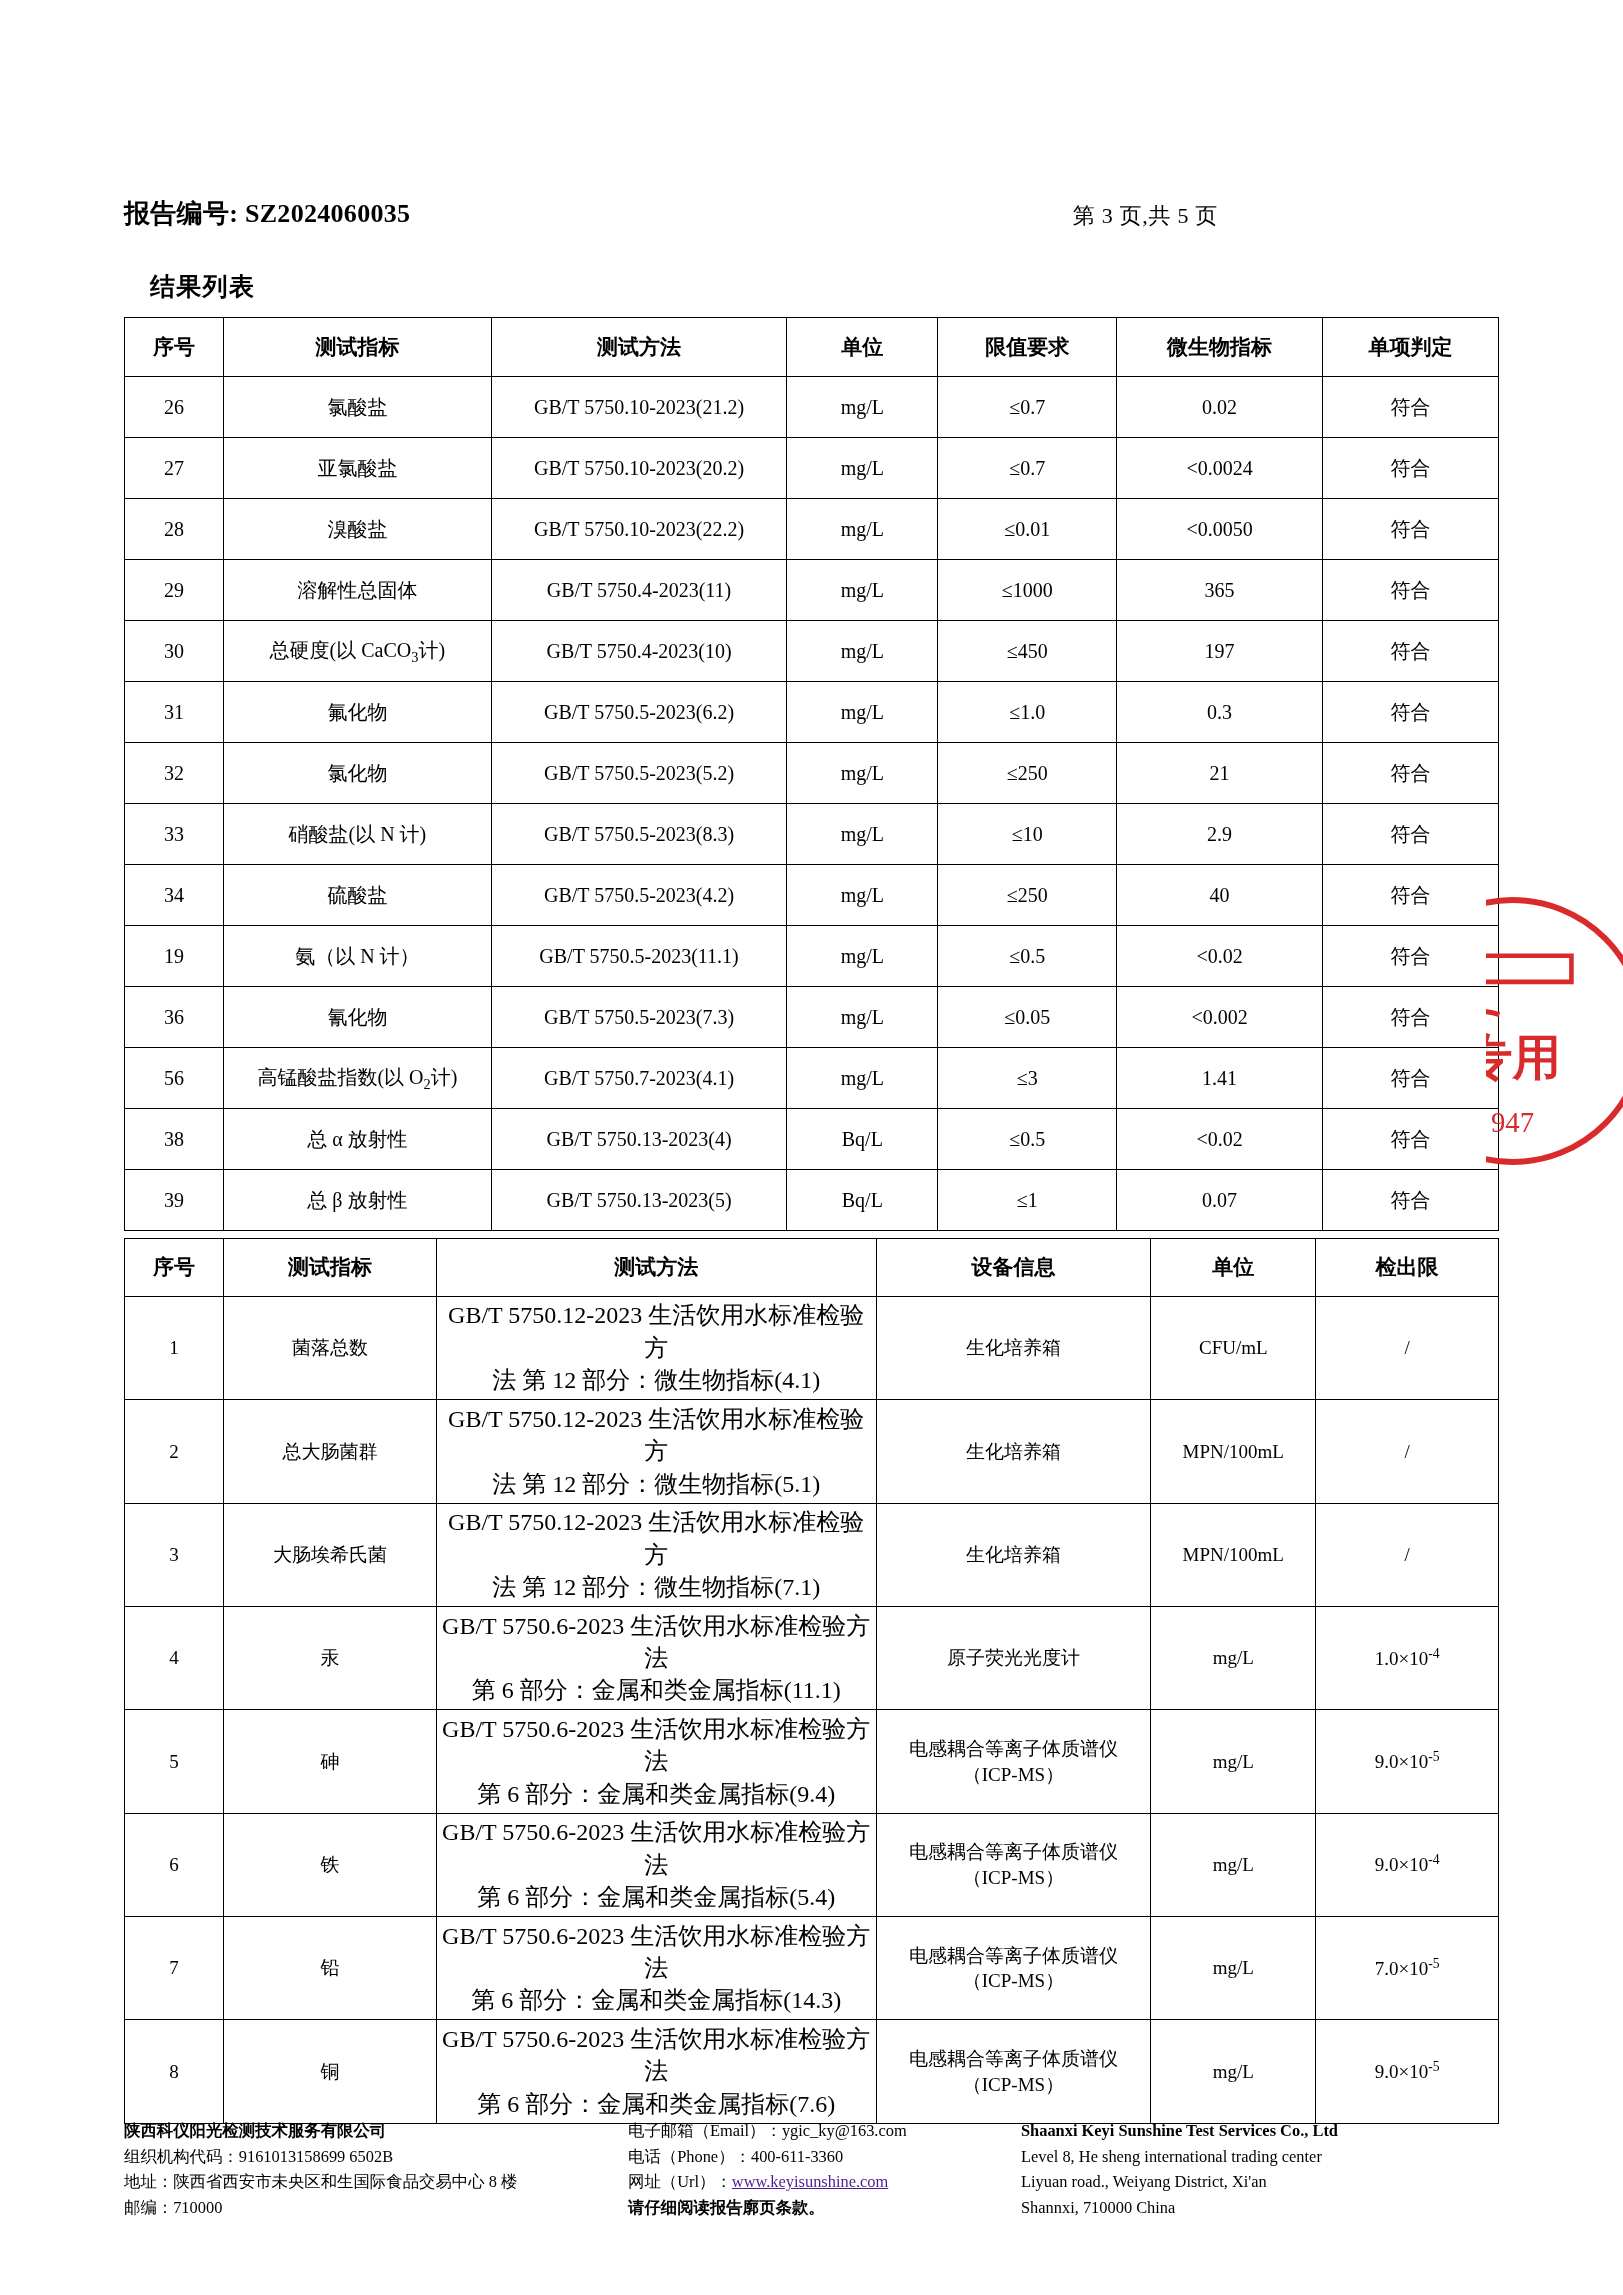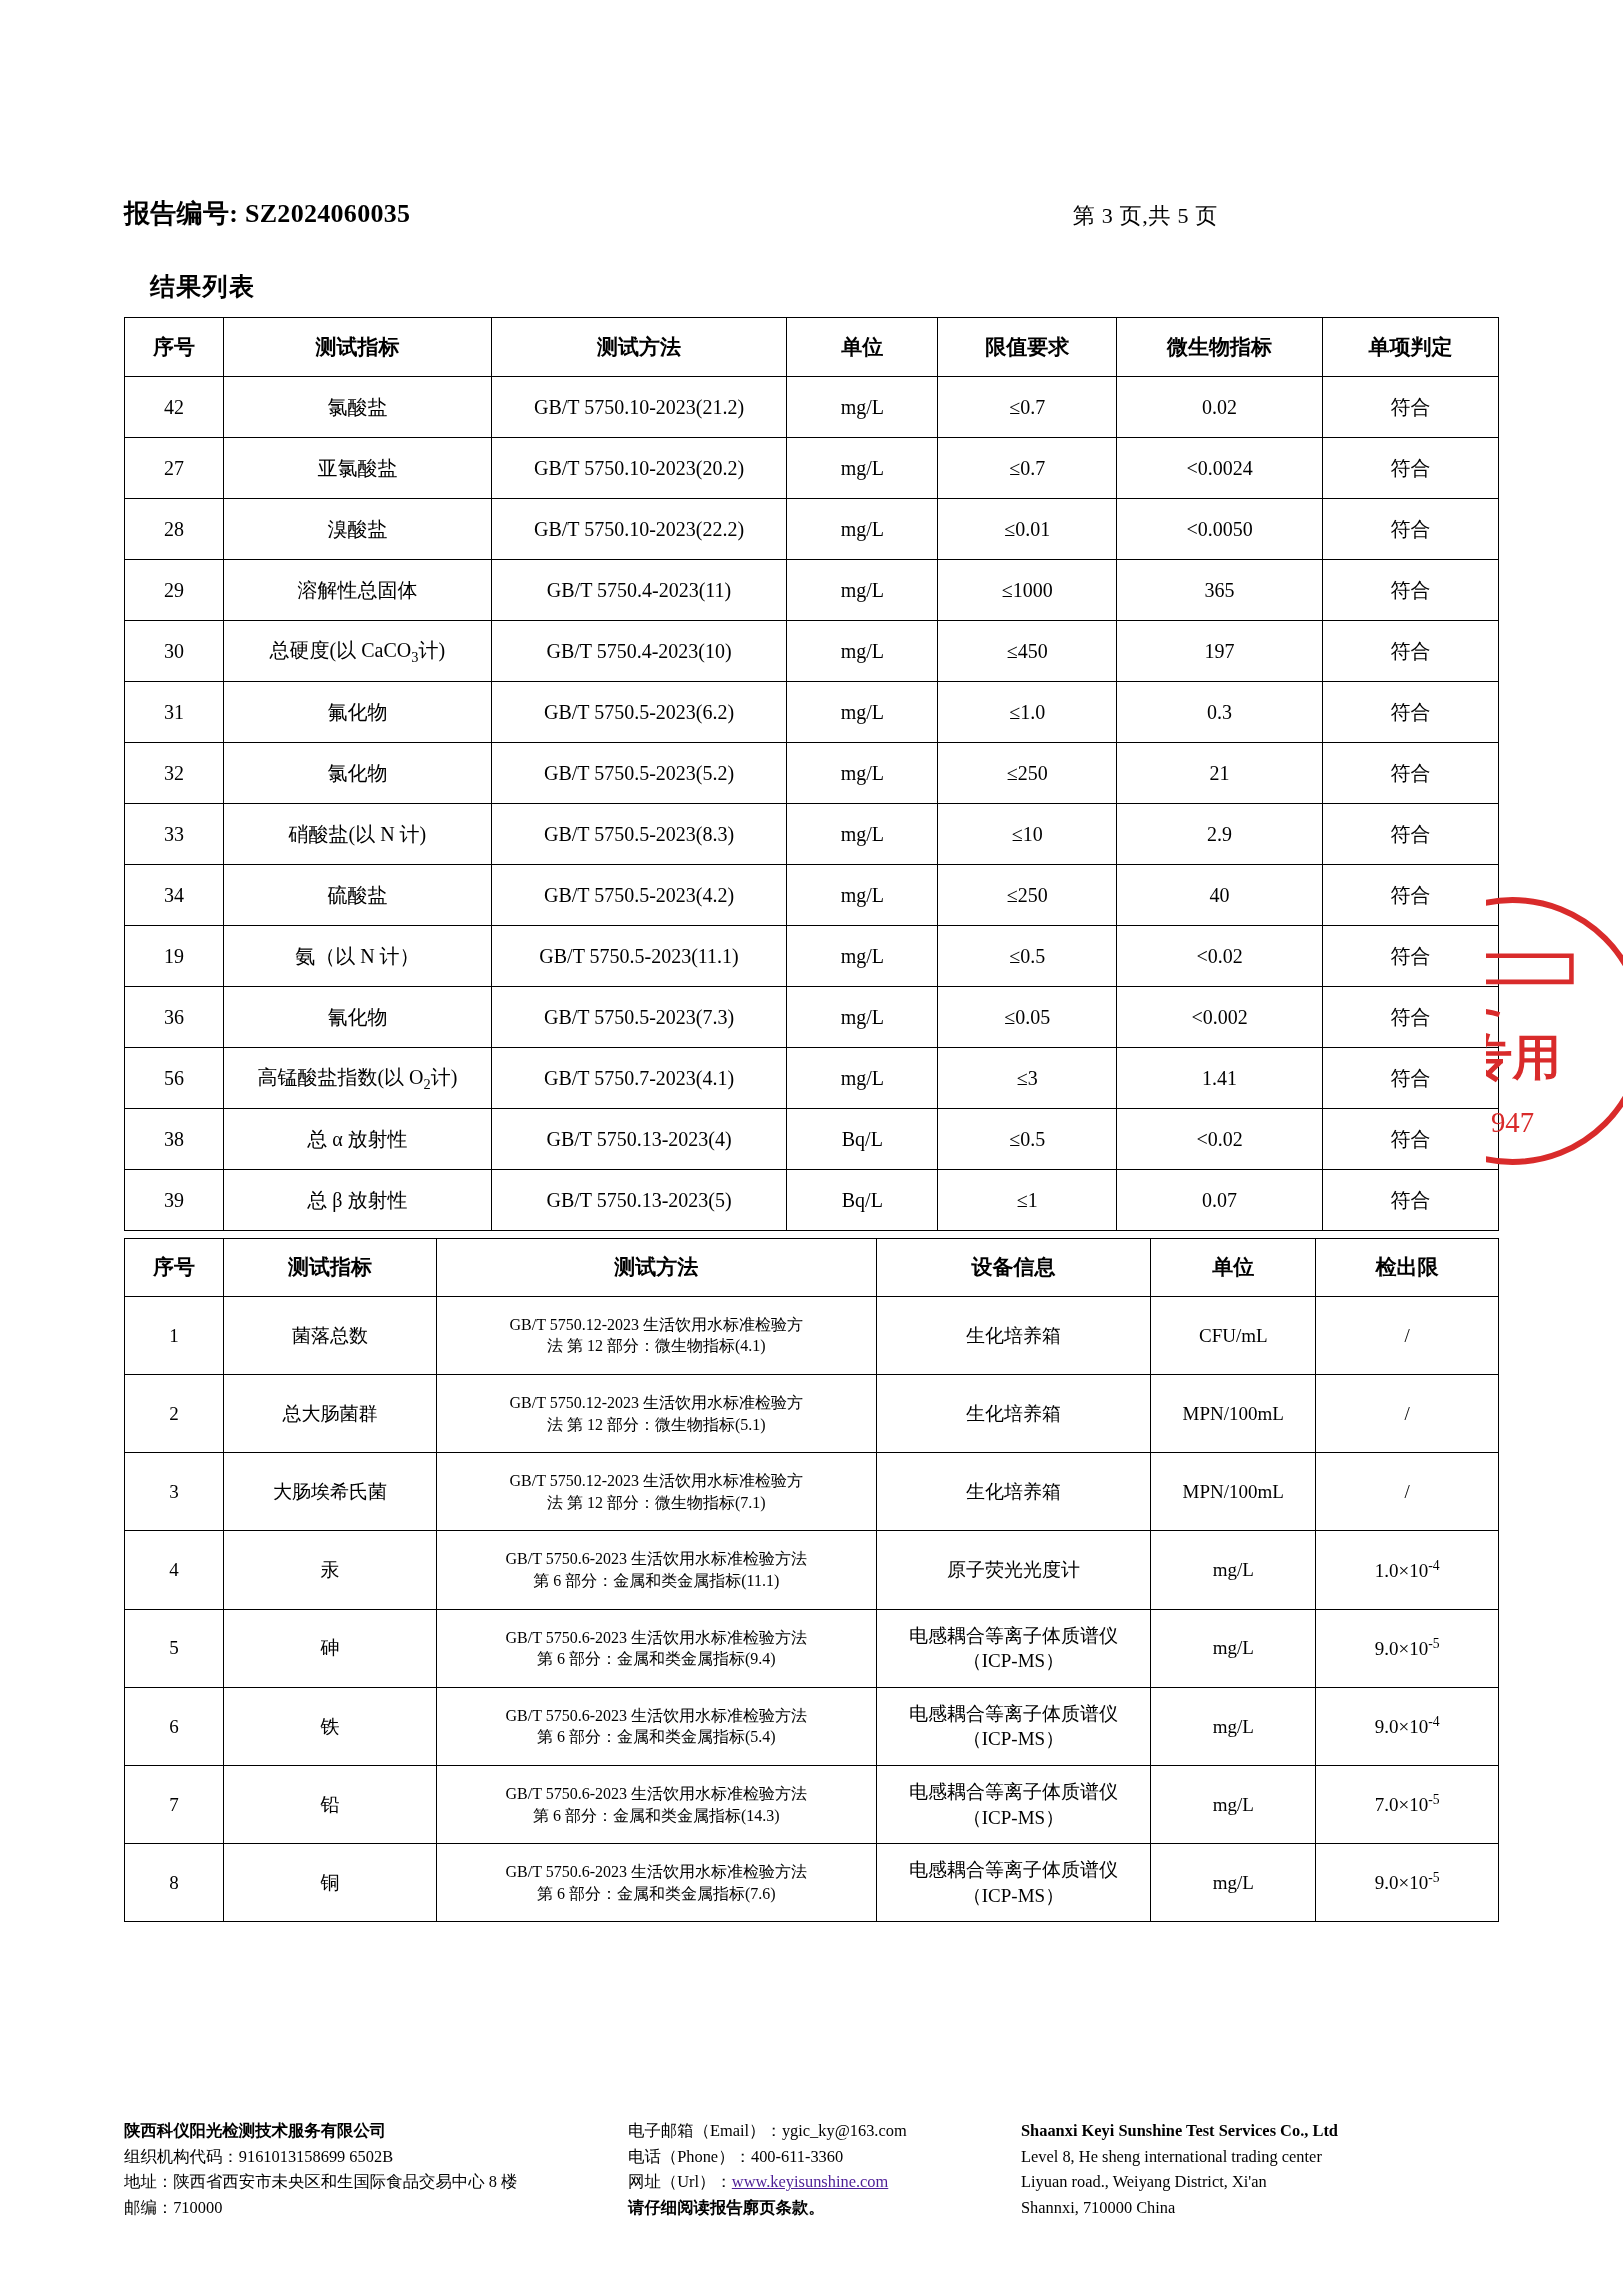--- a/index.html
+++ b/index.html
@@ -29,21 +29,21 @@
 
   .t2 { margin-top:6.5px; }
   .t2 th { font-size:21px; font-weight:bold; height:55px; }
   .t2 td { font-size:19px; height:72px; padding:2.6px 3.9px; line-height:1.35; }
   .t2 .d0 { width:7.2%; }
   .t2 .d1 { width:15.5%; }
   .t2 .d2 { width:32%; }
   .t2 .d3 { width:20%; }
   .t2 .d4 { width:12%; }
   .t2 .d5 { width:13.3%; }
-  .t2 .meth { font-size:16px; line-height:1.35; }
+  .t2 .meth { font-size:24px; line-height:1.35; }
 
   sub { font-size:0.72em; }
   sup { font-size:0.72em; }
 
   
   .footer {
     position:absolute; left:124px; right:98px; bottom:75px;
     display:flex; justify-content:flex-start; font-size:16.4px; line-height:1.55;
   }
   .footer .col1 { width:504px; }
@@ -80,21 +80,21 @@
         <th class="c1">测试指标</th>
         <th class="c2">测试方法</th>
         <th class="c3">单位</th>
         <th class="c4">限值要求</th>
         <th class="c5">微生物指标</th>
         <th class="c6">单项判定</th>
       </tr>
     </thead>
     <tbody id="t1body">
         <tr>
-          <td class="c0">42</td>
+          <td class="c0">26</td>
           <td class="c1">氯酸盐</td>
           <td class="c2">GB/T 5750.10-2023(21.2)</td>
           <td class="c3">mg/L</td>
           <td class="c4">≤0.7</td>
           <td class="c5">0.02</td>
           <td class="c6">符合</td>
         </tr>
         <tr>
           <td class="c0">27</td>
           <td class="c1">亚氯酸盐</td>

